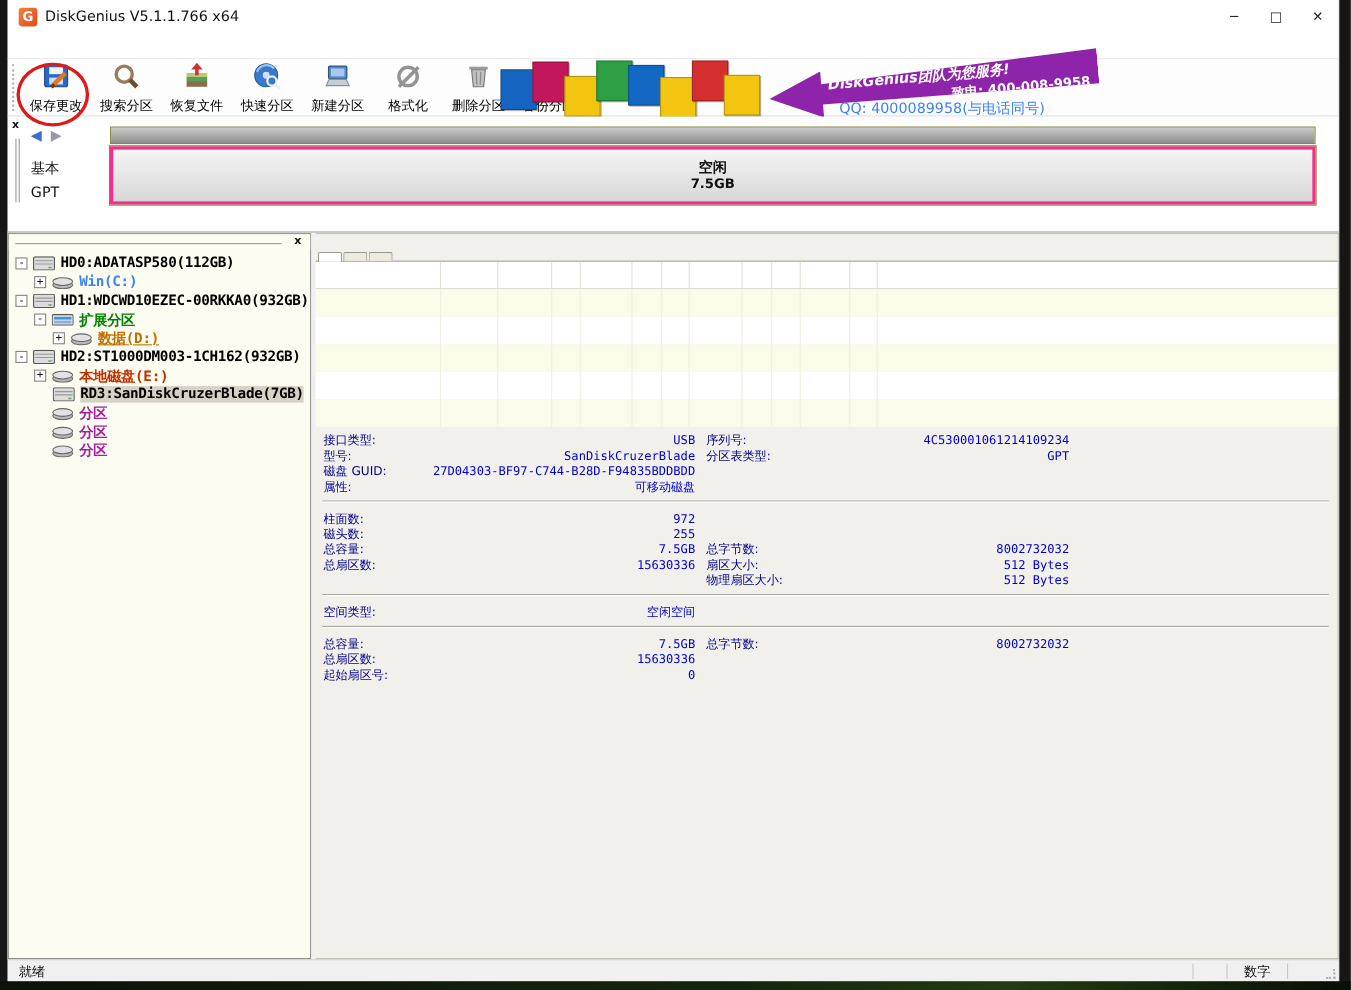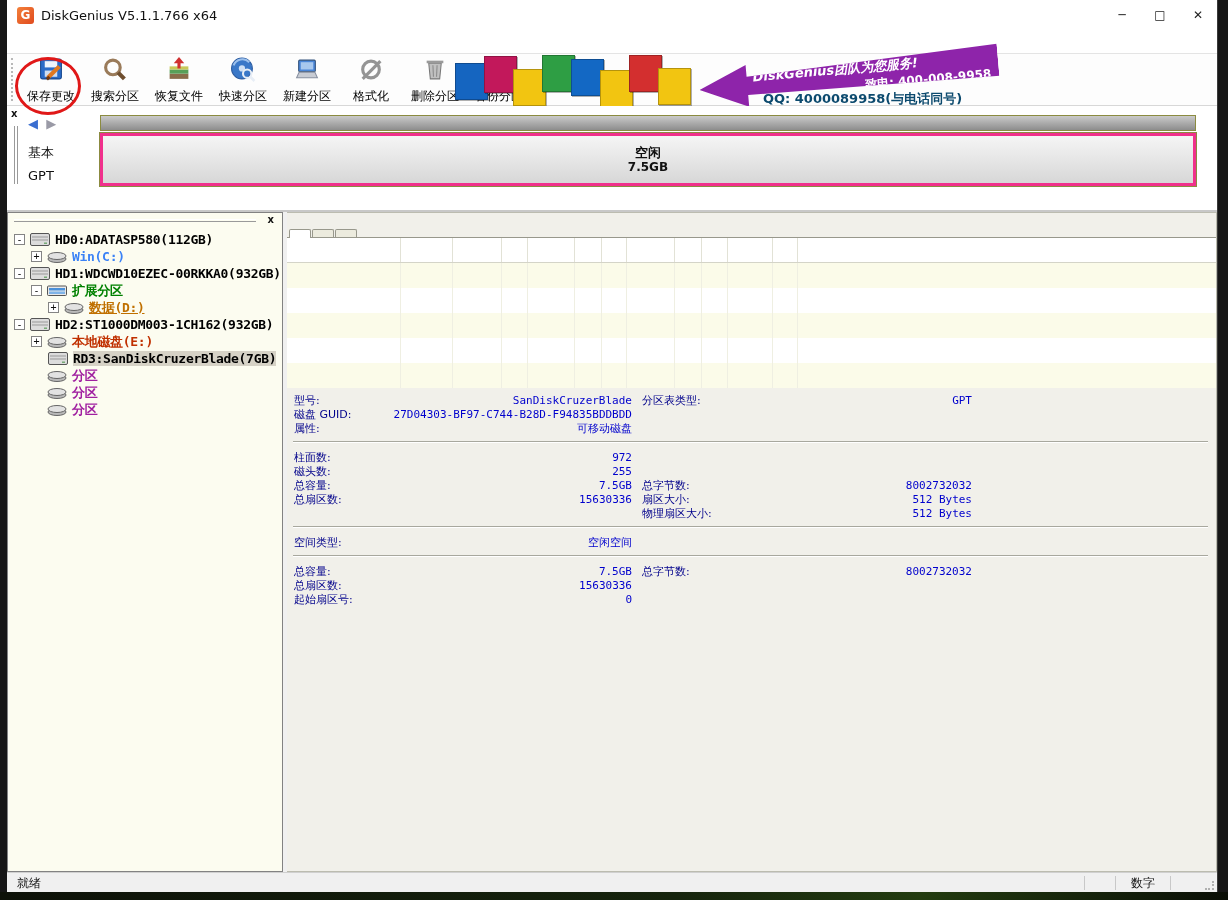--- a/index.html
+++ b/index.html
@@ -41,21 +41,21 @@
   .ad-banner { position:absolute; left:448px; top:0; width:560px; height:52px; display:flex; align-items:flex-start; }
   .ad-tiles { display:flex; align-items:flex-start; padding-top:1px; }
   .ad-tile { width:33px; height:37px; display:flex; align-items:center; justify-content:center;
     font-size:24px; font-weight:bold; margin-right:-4px; border:1px solid rgba(0,0,0,.25); box-shadow:1px 1px 0 rgba(0,0,0,.3); }
   .ad-arrow-wrap { position:relative; width:300px; height:52px; margin-left:12px; }
   .ad-arrow { position:absolute; left:0; top:2px; width:300px; height:42px; background:#8e24aa; transform:rotate(-5deg);
     clip-path:polygon(0 50%, 16% 0, 16% 28%, 100% 2%, 100% 78%, 16% 72%, 16% 100%);
     display:flex; flex-direction:column; justify-content:center; padding-left:54px; }
   .ad-arrow-line1 { color:#fff; font-size:13px; font-weight:bold; font-style:italic; white-space:nowrap; }
   .ad-arrow-line2 { color:#fff; font-size:12px; font-weight:bold; text-align:right; padding-right:8px; white-space:nowrap; }
-  .ad-qq { position:absolute; left:64px; top:36px; color:#0c4a6e; font-size:13px; font-weight:bold; white-space:nowrap; }
+  .ad-qq { position:absolute; left:64px; top:36px; color:#3b82f6; font-size:13px; font-weight:normal; white-space:nowrap; }
 
   
   .partition-panel { height:84px; position:relative; background:#fff; }
   .pp-close { position:absolute; left:4px; top:2px; font-size:10px; font-weight:bold; color:#111; }
   .pp-grip { position:absolute; left:7px; top:20px; height:58px; width:4px; border-left:1px solid #9a9a9a; border-right:1px solid #9a9a9a; }
   .pp-nav { position:absolute; left:21px; top:10px; font-size:13px; }
   .pp-nav .back { color:#3a6ed0; } .pp-nav .fwd { color:#9a9aa6; margin-left:4px; }
   .pp-view { position:absolute; left:21px; font-size:13px; color:#111; }
   .pp-view.v0 { top:38px; } .pp-view.v1 { top:62px; }
   .pp-ruler { position:absolute; left:93px; top:9px; right:21px; height:16px; border:1px solid #8b8b40;
@@ -543,20 +543,26 @@
             <span class="cell ci7"></span>
             <span class="cell ci8"></span>
             <span class="cell ci9"></span>
             <span class="cell ci10"></span>
             <span class="cell ci11"></span>
             <span class="cell fill"></span>
           </div>
       </div>
 
       <div class="details">
+        <div class="detail-row ci-idx-0">
+            <span class="dl">接口类型:</span>
+            <span class="dv">USB</span>
+            <span class="dl" style="padding-left:10px">序列号:</span>
+            <span class="dv">4C530001061214109234</span>
+          </div>
           <div class="detail-row ci-idx-1">
             <span class="dl">型号:</span>
             <span class="dv">SanDiskCruzerBlade</span>
             <span class="dl" style="padding-left:10px">分区表类型:</span>
             <span class="dv">GPT</span>
           </div>
           <div class="detail-row ci-idx-2">
             <span class="dl">磁盘 GUID:</span>
             <span class="dv">27D04303-BF97-C744-B28D-F94835BDDBDD</span>
             <span class="dl" style="padding-left:10px"></span>

